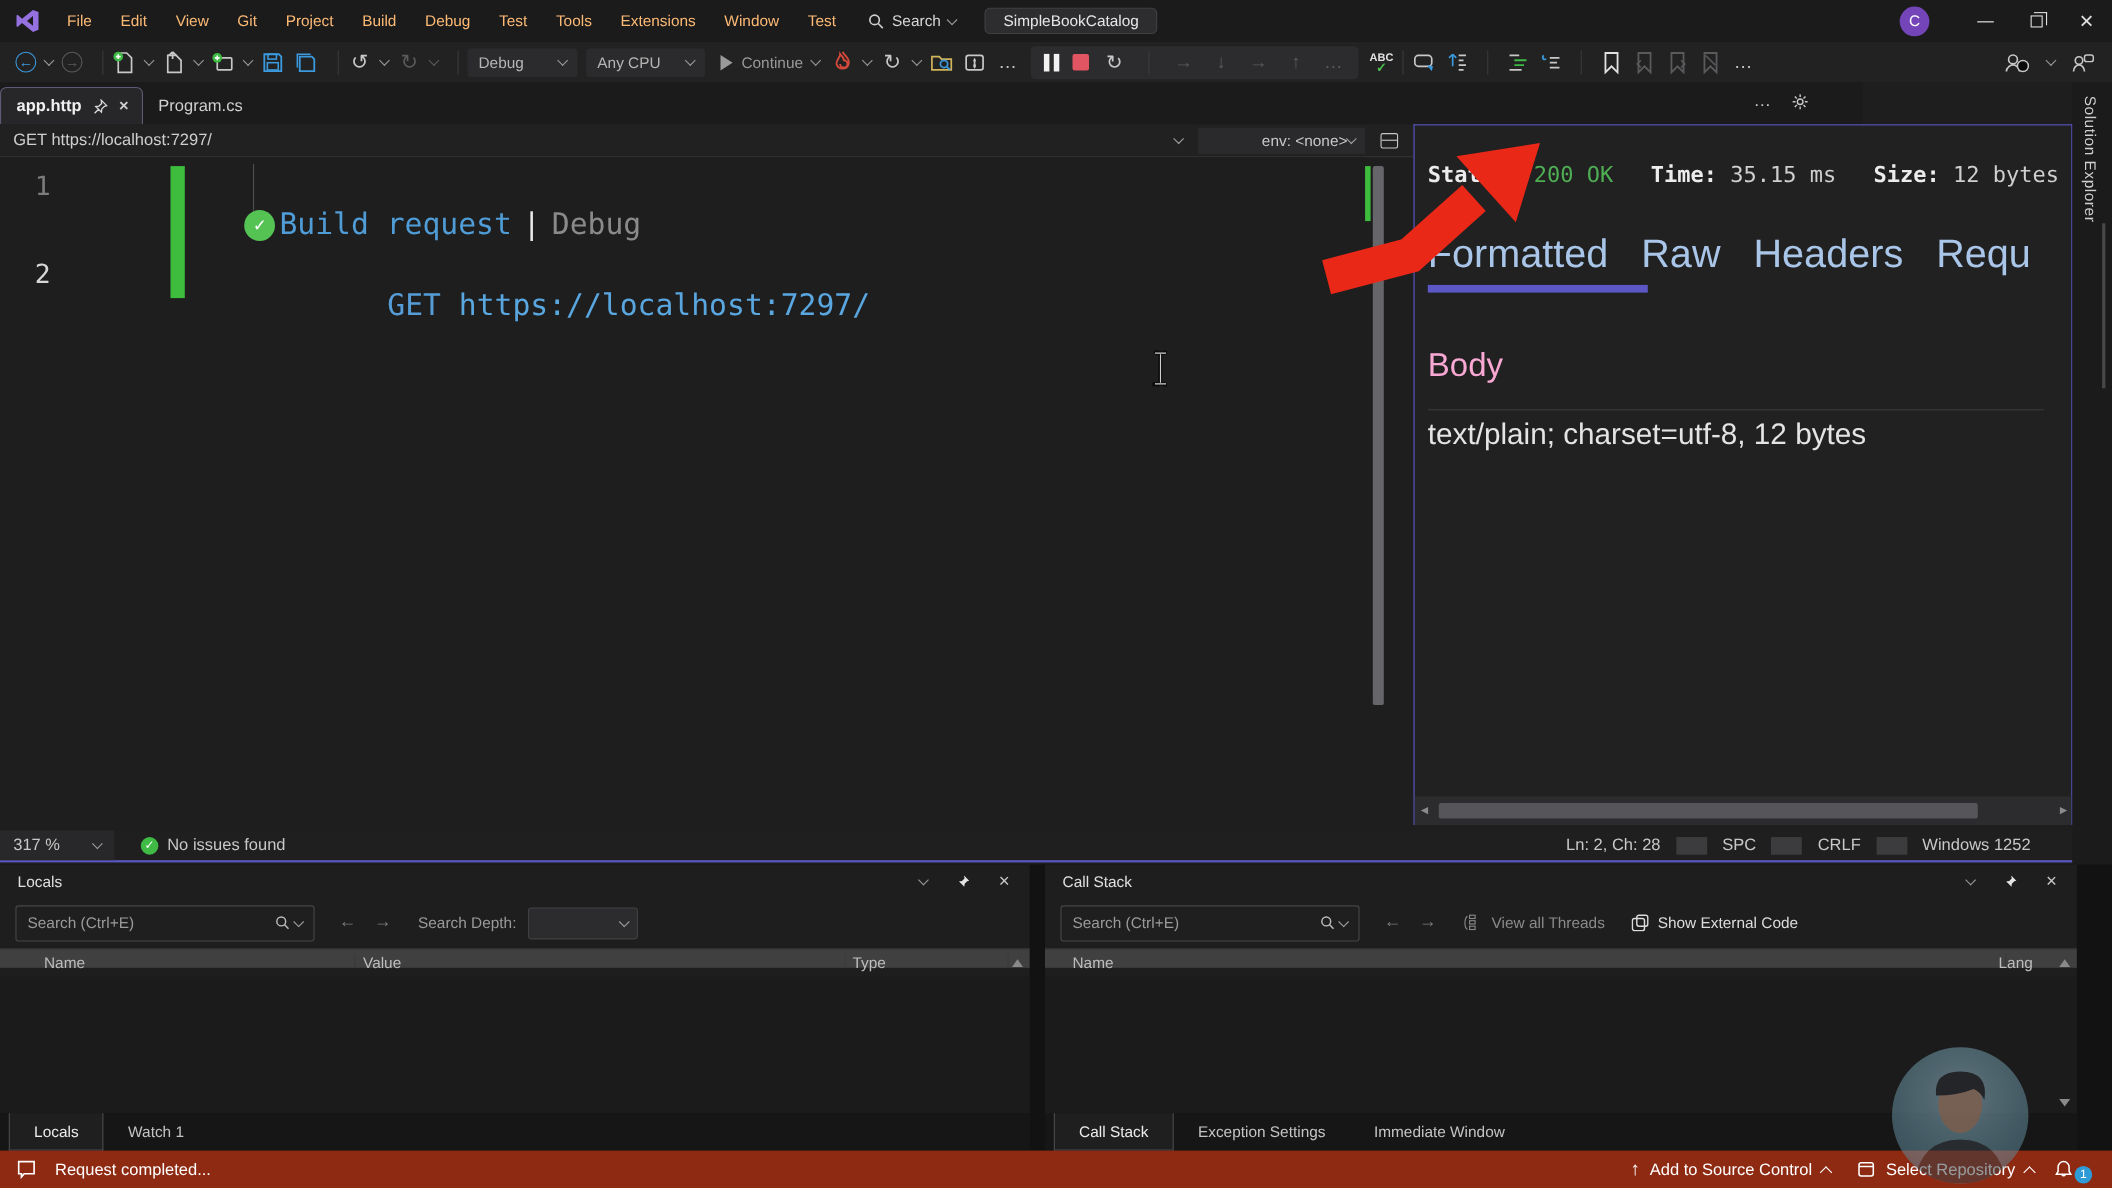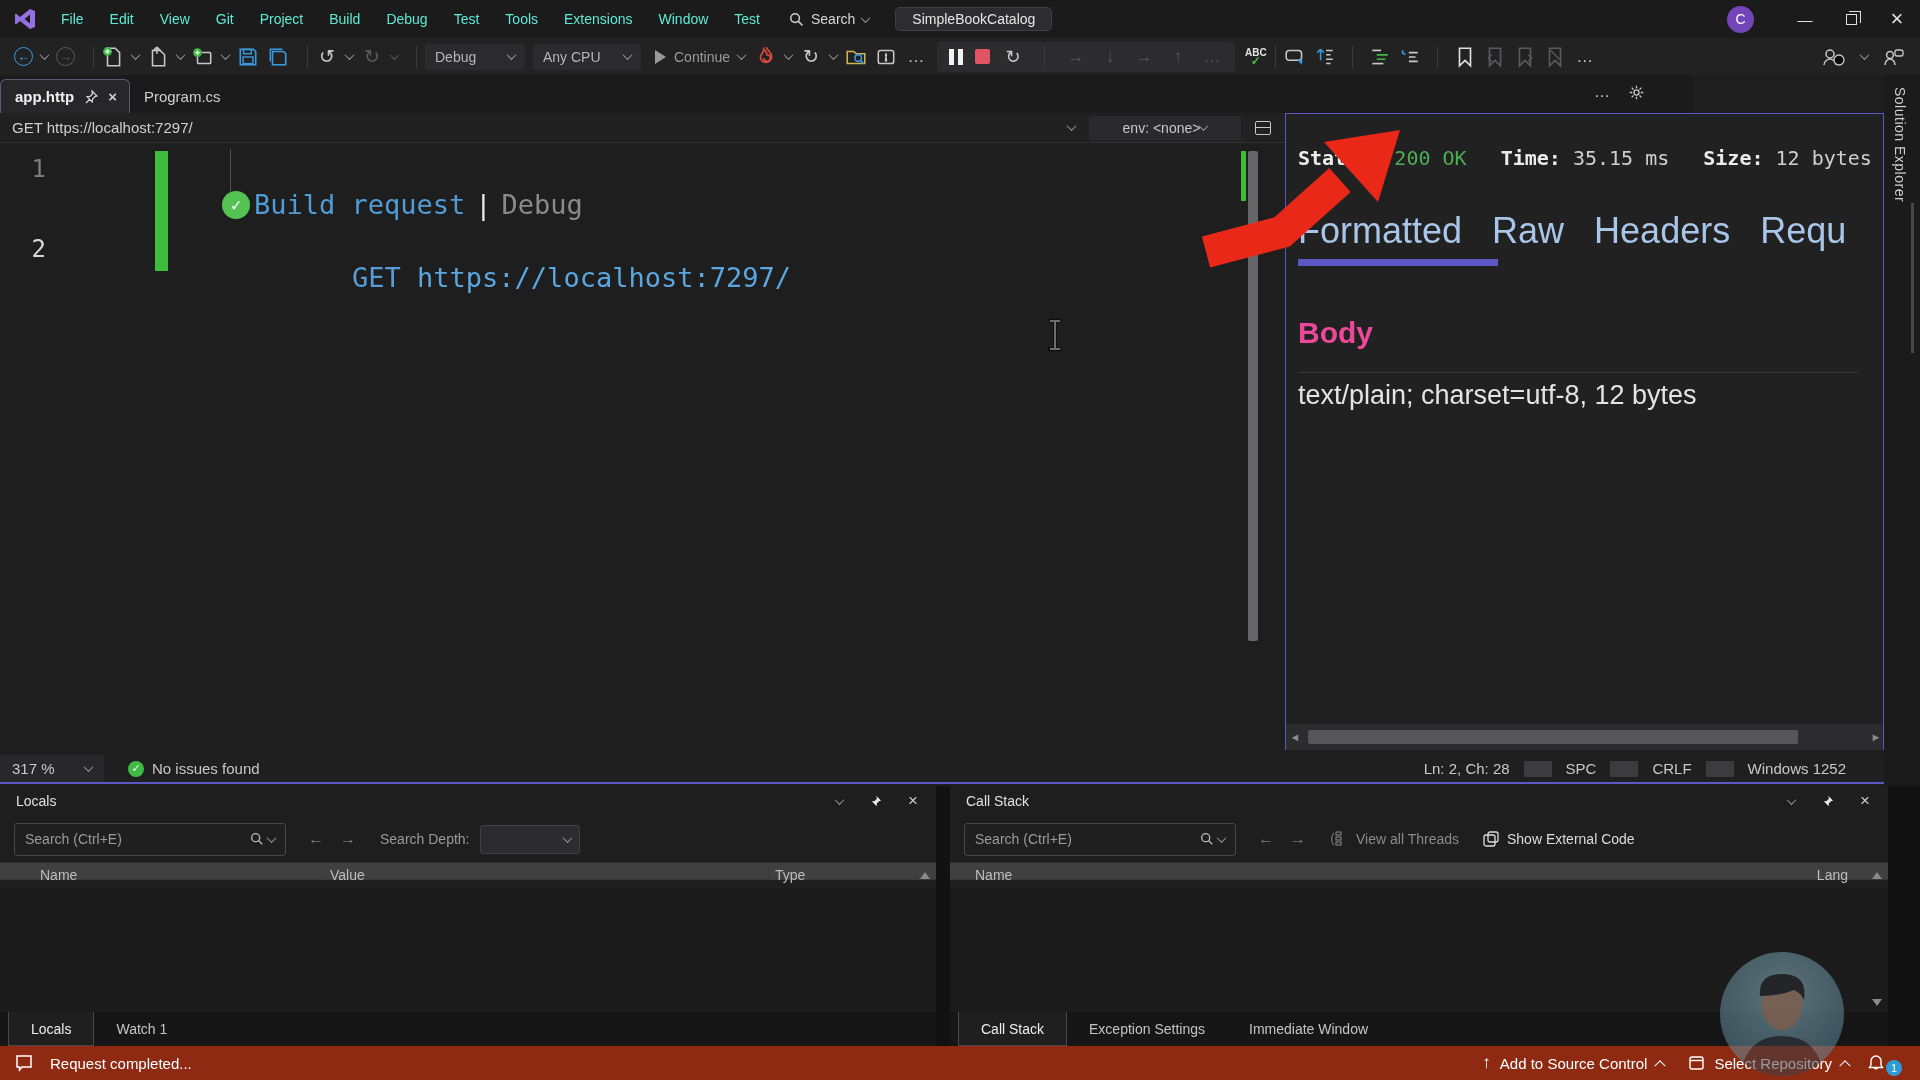--- a/index.html
+++ b/index.html
@@ -4,21 +4,21 @@
 <style>
   * { margin:0; padding:0; box-sizing:border-box; }
   html,body { width:1920px; height:1080px; background:#111; overflow:hidden; }
   body { font-family:"Liberation Sans", sans-serif; color:#d0d0d0; }
   .screen { position:relative; width:1920px; height:1080px; background:#1b1b1c; }
 
   
   .titlebar { position:absolute; top:0; left:0; width:1920px; height:38px; background:#1b1b1c; display:flex; align-items:center; }
   .vslogo { width:26px; height:24px; margin:0 12px 0 12px; }
   .menus { display:flex; align-items:center; gap:4px; }
-  .menu-item { font-size:14px; color:#5eead4; padding:5px 11px; border-radius:4px; cursor:default; }
+  .menu-item { font-size:14px; color:#fdba74; padding:5px 11px; border-radius:4px; cursor:default; }
   .tb-search { display:flex; align-items:center; gap:7px; margin-left:18px; color:#d6d6d6; font-size:14px; }
   .title-pill { margin-left:26px; background:#2d2d2f; border:1px solid #404043; border-radius:5px; padding:3px 16px; font-size:14px; color:#e6e6e6; }
   .win-right { position:absolute; right:0; top:0; height:38px; display:flex; align-items:center; }
   .avatar { width:27px; height:27px; border-radius:50%; background:#7445b8; color:#fff; font-size:14px; display:flex; align-items:center; justify-content:center; margin-right:28px; }
   .winbtn { width:46px; height:38px; display:flex; align-items:center; justify-content:center; color:#e0e0e0; font-size:15px; }
   .restore-glyph { width:11px; height:11px; border:1px solid #e0e0e0; position:relative; }
   .restore-glyph:before { content:""; position:absolute; left:2px; top:-4px; width:11px; height:11px; border:1px solid #e0e0e0; border-left:none; border-bottom:none; }
 
   
   .toolbar { position:absolute; top:38px; left:0; width:1920px; height:37px; background:#222223; display:flex; align-items:center; padding-left:14px; }
@@ -41,21 +41,21 @@
   .workbench { position:absolute; top:75px; left:0; width:1920px; height:711px; background:#1e1e1f; }
   .tabbar { position:absolute; top:0; left:0; width:1693px; height:38px; background:#1b1b1c; display:flex; align-items:flex-end; }
   .tab { display:flex; align-items:center; gap:10px; padding:8px 12px 8px 14px; font-size:15px; color:#cfcfcf; }
   .tab.active { background:#27272a; border:1px solid #5e5a75; border-bottom:none; border-radius:6px 6px 0 0; color:#f0f0f0; font-weight:bold; }
   .tab .x { color:#cfcfcf; font-size:15px; }
   .tabbar-right { position:absolute; right:48px; top:8px; display:flex; gap:18px; align-items:center; color:#c8c8c8; font-size:16px; }
 
   .urlbar { position:absolute; top:38px; left:0; width:1285px; height:30px; background:#212122; border-bottom:1px solid #333; display:flex; align-items:center; font-size:15px; color:#cfcfcf; }
   .urlbar .method-url { margin-left:12px; }
   .urlbar-right { position:absolute; right:14px; display:flex; align-items:center; gap:14px; }
-  .envbox { display:flex; align-items:center; justify-content:center; width:152px; height:24px; background:#2a2a2c; padding:0 9px; font-size:14px; color:#c8c8c8; }
+  .envbox { display:flex; align-items:center; justify-content:flex-end; width:152px; height:24px; background:#2a2a2c; padding:0 9px; font-size:14px; color:#c8c8c8; }
   .split-ico { width:16px; height:14px; border:1px solid #c8c8c8; border-radius:2px; position:relative; }
   .split-ico:before { content:""; position:absolute; left:0; right:0; top:5px; border-top:1px solid #c8c8c8; }
 
   .editor { position:absolute; top:68px; left:0; width:1240px; height:612px; background:#1e1e1f; font-family:"DejaVu Sans Mono", monospace; }
   .ln { position:absolute; width:46px; text-align:right; font-size:24px; color:#7d7d7d; }
   .ln.cur { color:#d8d8d8; }
   .changebar { position:absolute; left:155px; top:8px; width:13px; height:120px; background:#3ebc3e; }
   .guide { position:absolute; left:230px; top:6px; width:1px; height:48px; background:#4f4f52; }
   .codeline { position:absolute; left:222px; white-space:pre; font-size:27px; }
   .kw { color:#569cd6; }
@@ -68,21 +68,21 @@
   .vscroll .mark { position:absolute; left:1px; top:8px; width:5px; height:50px; background:#3ebc3e; }
   .vscroll .thumb { position:absolute; left:8px; top:8px; width:10px; height:490px; background:#66666a; border-radius:2px; }
 
   
   .response { position:absolute; top:38px; left:1285px; width:599px; height:637px; background:#212122; border:1px solid #5b58c6; border-bottom:none; overflow:hidden; }
   .resp-status { position:absolute; top:32px; left:12px; font-family:"DejaVu Sans Mono", monospace; font-size:20px; white-space:nowrap; }
   .resp-status b { color:#ececec; } .resp-status .val { color:#cfcfcf; padding-right:22px; }
   .resp-status .ok { color:#4fae53; padding-right:22px; }
   .resp-tabs { position:absolute; top:96px; left:12px; display:flex; gap:30px; font-size:36px; color:#a9c5e8; white-space:nowrap; width:600px; }
   .resp-underline { position:absolute; top:145px; left:12px; width:200px; height:7px; background:#5b58c6; }
-  .resp-body-h { position:absolute; top:202px; left:12px; font-size:30px; color:#ec4899;font-weight:bold; }
+  .resp-body-h { position:absolute; top:202px; left:12px; font-size:30px; color:#f9a8d4; }
   .resp-div { position:absolute; top:258px; left:12px; width:560px; border-top:1px solid #3a3a3c; }
   .resp-ctype { position:absolute; top:266px; left:12px; font-size:27px; color:#e4e4e4; }
   .resp-codebox { position:absolute; top:307px; left:12px; width:560px; height:78px; background:#1f2534; border-radius:3px; }
   .resp-codebox span { position:absolute; left:26px; top:28px; font-family:"DejaVu Sans Mono", monospace; font-size:17px; color:#dcdcdc; }
   .hscroll { position:absolute; top:610px; left:0; width:599px; height:26px; background:#2c2c2e; display:flex; align-items:center; }
   .hscroll .arr { width:18px; text-align:center; color:#8a8a8a; font-size:11px; }
   .hscroll .thumb { height:14px; width:490px; background:#55555a; border-radius:2px; margin-left:4px; }
   .hscroll .sp { flex:1; }
 
   .editor-status { position:absolute; top:680px; left:0; width:1884px; height:29px; background:#1f1f20; border-bottom:2px solid #5b58c6; display:flex; align-items:center; font-size:15px; color:#c8c8c8; }

